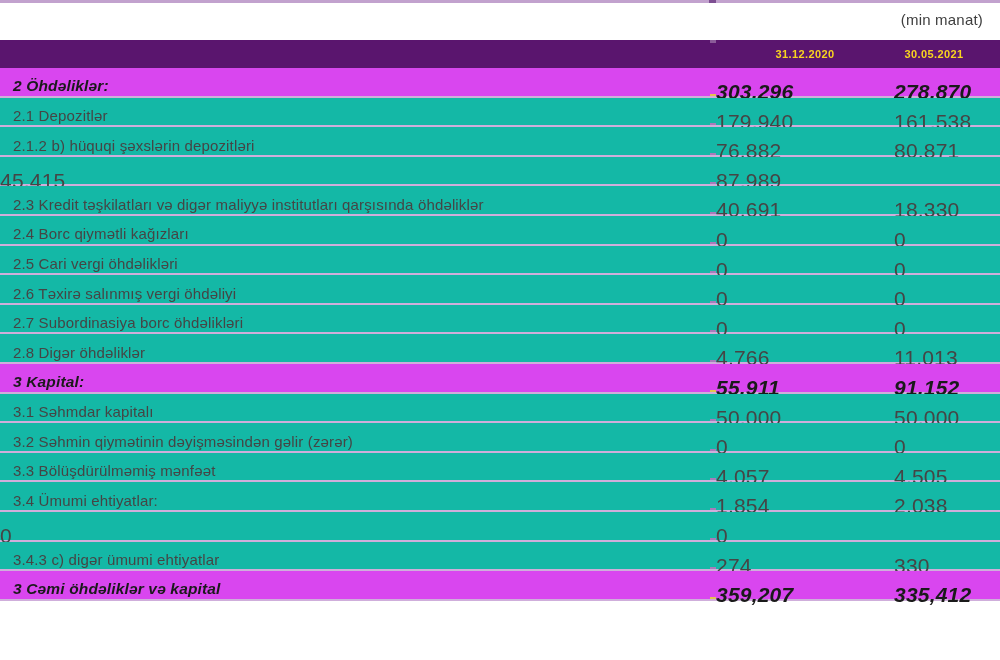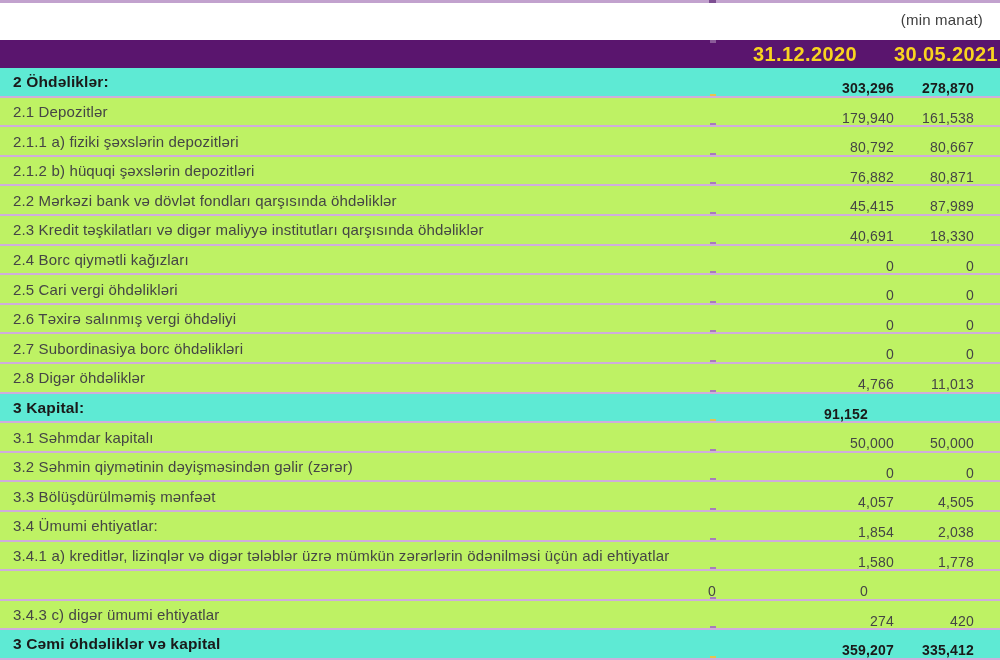--- a/index.html
+++ b/index.html
@@ -55,64 +55,65 @@
   .thead::after {
     content: "";
     position: absolute;
     left: 710px; top: 0;
     width: 6px; height: 3px;
     background: rgba(255,255,255,0.30);
   }
   .thead .num {
     color: #f8d41f;
     font-weight: 700;
-    font-size: 20px;
+    font-size: 11px;
     text-align: center;
     letter-spacing: 0.4px;
     white-space: nowrap;
   }
   .row {
     position: relative;
     display: grid;
     grid-template-columns: 1fr 178px 106px;
     height: 29.6px;
     box-sizing: border-box;
     border-bottom: 2px solid #cfaedb;
     align-items: center;
-    background: #bef264;
+    background: #14b8a6;
   }
   .row::after {
     content: "";
     position: absolute;
     left: 710px; bottom: 0;
     width: 6px; height: 2px;
     background: #a77cbb;
   }
   .row .label {
     padding-left: 13px;
     font-size: 15px;
     color: #454545;
     letter-spacing: 0.15px;
     white-space: nowrap;
     overflow: hidden;
   }
   .row .num {
-    font-size: 14px;
+    font-size: 21px;
     color: #454545;
-    text-align: right;
+    text-align: left;
     letter-spacing: 0.2px;
     white-space: nowrap;
     margin-top: 12px;
   }
   .col2 {
     padding-right: 26px;
     box-sizing: border-box;
   }
   .row.section {
-    background: #5eead4;
+    background: #d946ef;
+    font-style: italic;
   }
   .row.section .label {
     font-weight: 700;
     color: #1a1a1a;
     font-size: 15.5px;
   }
   .row.section .num {
     font-weight: 700;
     color: #1a1a1a;
   }
@@ -144,34 +145,28 @@
       <div class="num col1">303,296</div>
       <div class="num col2">278,870</div>
     </div>
 
     <div class="row">
       <div class="label">2.1 Depozitlər</div>
       <div class="num col1">179,940</div>
       <div class="num col2">161,538</div>
     </div>
 
-    <div class="row">
-      <div class="label">2.1.1 a) fiziki şəxslərin depozitləri</div>
-      <div class="num col1">80,792</div>
-      <div class="num col2">80,667</div>
-    </div>
 
     <div class="row">
       <div class="label">2.1.2 b) hüquqi şəxslərin depozitləri</div>
       <div class="num col1">76,882</div>
       <div class="num col2">80,871</div>
     </div>
 
     <div class="row">
-      <div class="label">2.2 Mərkəzi bank və dövlət fondları qarşısında öhdəliklər</div>
       <div class="num col1">45,415</div>
       <div class="num col2">87,989</div>
     </div>
 
     <div class="row">
       <div class="label">2.3 Kredit təşkilatları və digər maliyyə institutları qarşısında öhdəliklər</div>
       <div class="num col1">40,691</div>
       <div class="num col2">18,330</div>
     </div>
 
@@ -200,20 +195,21 @@
     </div>
 
     <div class="row">
       <div class="label">2.8 Digər öhdəliklər</div>
       <div class="num col1">4,766</div>
       <div class="num col2">11,013</div>
     </div>
 
     <div class="row section">
       <div class="label">3 Kapital:</div>
+      <div class="num col1">55,911</div>
       <div class="num col2">91,152</div>
     </div>
 
     <div class="row">
       <div class="label">3.1 Səhmdar kapitalı</div>
       <div class="num col1">50,000</div>
       <div class="num col2">50,000</div>
     </div>
 
     <div class="row">
@@ -227,35 +223,30 @@
       <div class="num col1">4,057</div>
       <div class="num col2">4,505</div>
     </div>
 
     <div class="row">
       <div class="label">3.4 Ümumi ehtiyatlar:</div>
       <div class="num col1">1,854</div>
       <div class="num col2">2,038</div>
     </div>
 
-    <div class="row">
-      <div class="label">3.4.1 a) kreditlər, lizinqlər və digər tələblər üzrə mümkün zərərlərin ödənilməsi üçün adi ehtiyatlar</div>
-      <div class="num col1">1,580</div>
-      <div class="num col2">1,778</div>
-    </div>
 
     <div class="row">
       <div class="num col1">0</div>
       <div class="num col2">0</div>
     </div>
 
     <div class="row">
       <div class="label">3.4.3 c) digər ümumi ehtiyatlar</div>
       <div class="num col1">274</div>
-      <div class="num col2">420</div>
+      <div class="num col2">330</div>
     </div>
 
     <div class="row section">
       <div class="label">3 Cəmi öhdəliklər və kapital</div>
       <div class="num col1">359,207</div>
       <div class="num col2">335,412</div>
     </div>
 
   </div>
 </div>

